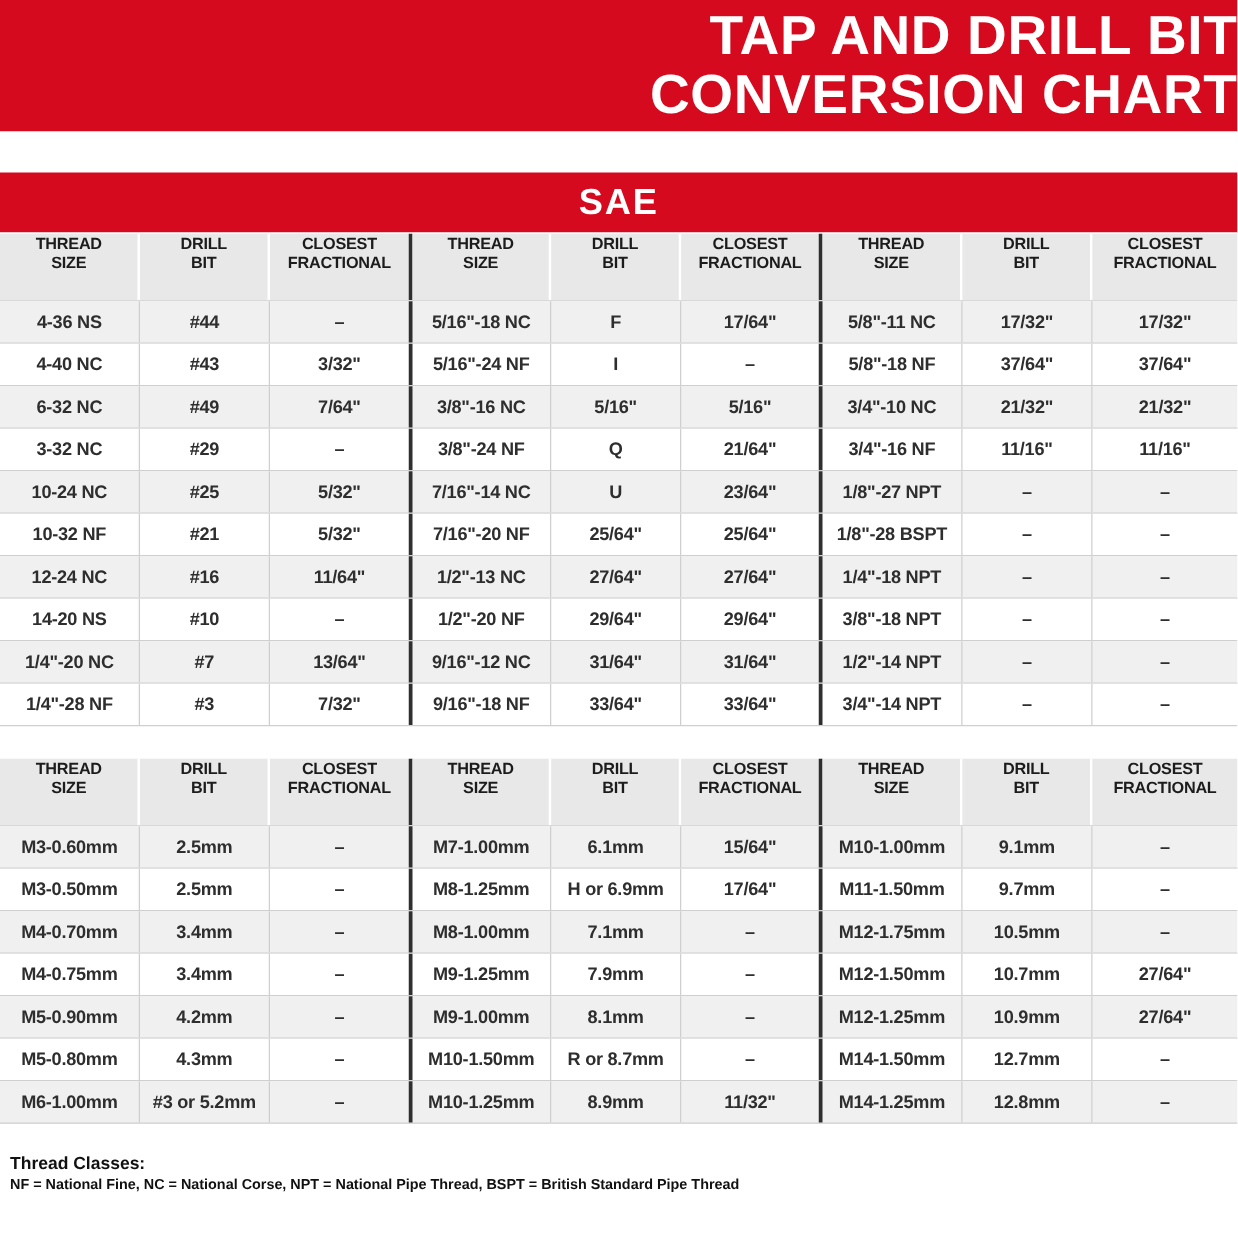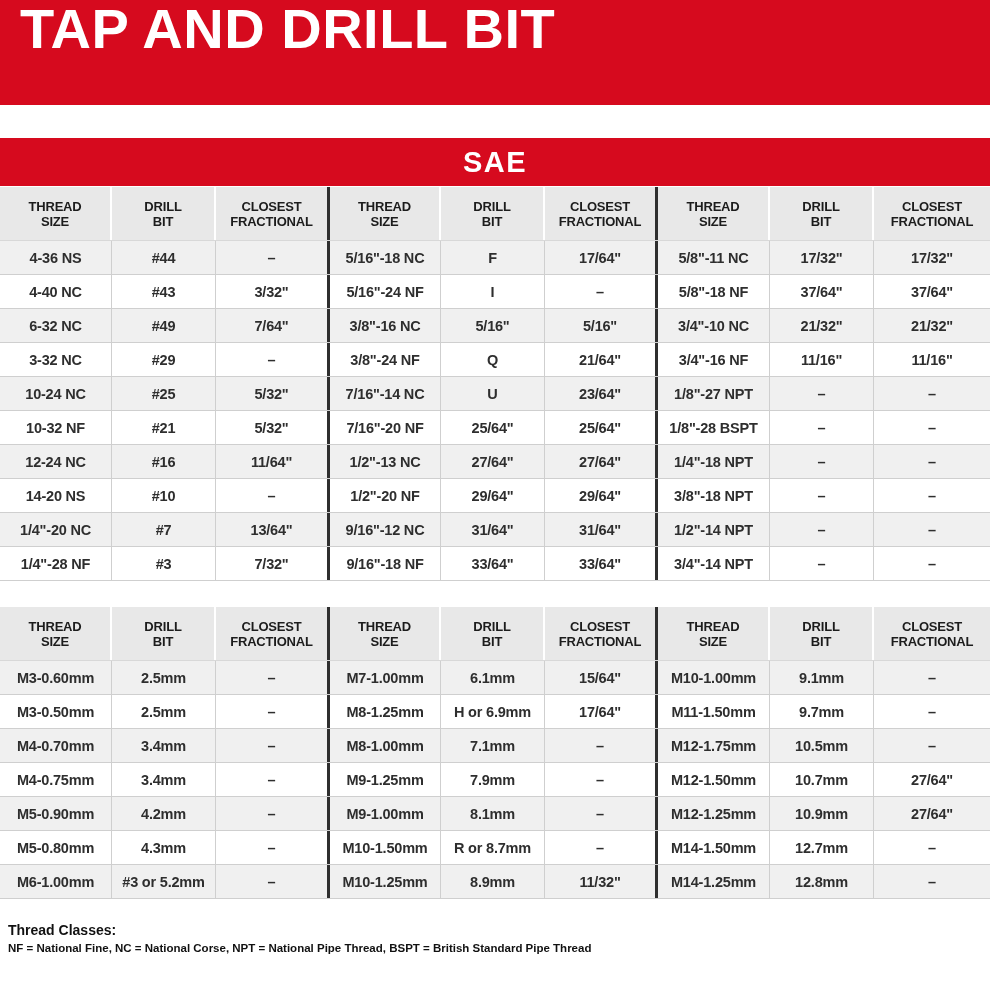--- a/index.html
+++ b/index.html
@@ -5,38 +5,38 @@
   * { margin:0; padding:0; box-sizing:border-box; }
   html,body {
     width:990px; height:990px; overflow:hidden; background:#ffffff;
     font-family:"Liberation Sans", sans-serif;
   }
   .banner {
     height:105px; background:#d60a1e; color:#ffffff;
     padding:5px 0 0 20px;
   }
   .banner-line {
-    font-weight:bold; font-size:56px; line-height:47px; letter-spacing:0.5px;
+    font-weight:bold; font-size:44px; line-height:47px; letter-spacing:0.5px;text-align:right;
   }
   .gap-top { height:33px; }
   .gap-mid { height:25px; }
   .section-bar {
     height:48px; display:flex; align-items:center; justify-content:center;
     color:#ffffff; font-weight:bold; font-size:29px; letter-spacing:1.5px;
   }
   .bar-red { background:#d60a1e; }
   .bar-black { background:#0c0c0c; }
   .col-header {
     display:grid;
     grid-template-columns:112px 104px 114px 111px 104px 113px 112px 104px 116px;
     height:54px; background:#ffffff;
   }
   .hcell {
     background:#e8e8e8; display:flex; flex-direction:column;
-    align-items:center; justify-content:center;
+    align-items:center; 
     font-weight:bold; font-size:13px; line-height:15px; color:#1c1c1c;
     letter-spacing:-0.2px; border-right:2px solid #ffffff; text-align:center;
     margin-top:1px;
   }
   .hcell.gb { border-right:3px solid #2f2f2f; }
   .hcell:last-child { border-right:none; }
   .tbody { border-top:1px solid #d8d8d8; }
   .row {
     display:grid;
     grid-template-columns:112px 104px 114px 111px 104px 113px 112px 104px 116px;
@@ -53,20 +53,21 @@
   .cell:last-child { border-right:none; }
   .footer { padding:23px 8px 0 8px; }
   .footer-heading { font-weight:bold; font-size:14px; color:#111111; }
   .footer-line { font-weight:bold; font-size:11.5px; color:#111111; margin-top:4px; white-space:nowrap; }
 </style>
 </head>
 <body>
 
 <header class="banner">
   <div class="banner-line">TAP AND DRILL BIT</div>
+  <div class="banner-line">CONVERSION CHART</div>
 </header>
 
 <div class="gap-top"></div>
 
 <section>
   <div class="section-bar bar-red">SAE</div>
   <div class="col-header">
       <div class="hcell">
         <div>THREAD</div>
         <div>SIZE</div>

